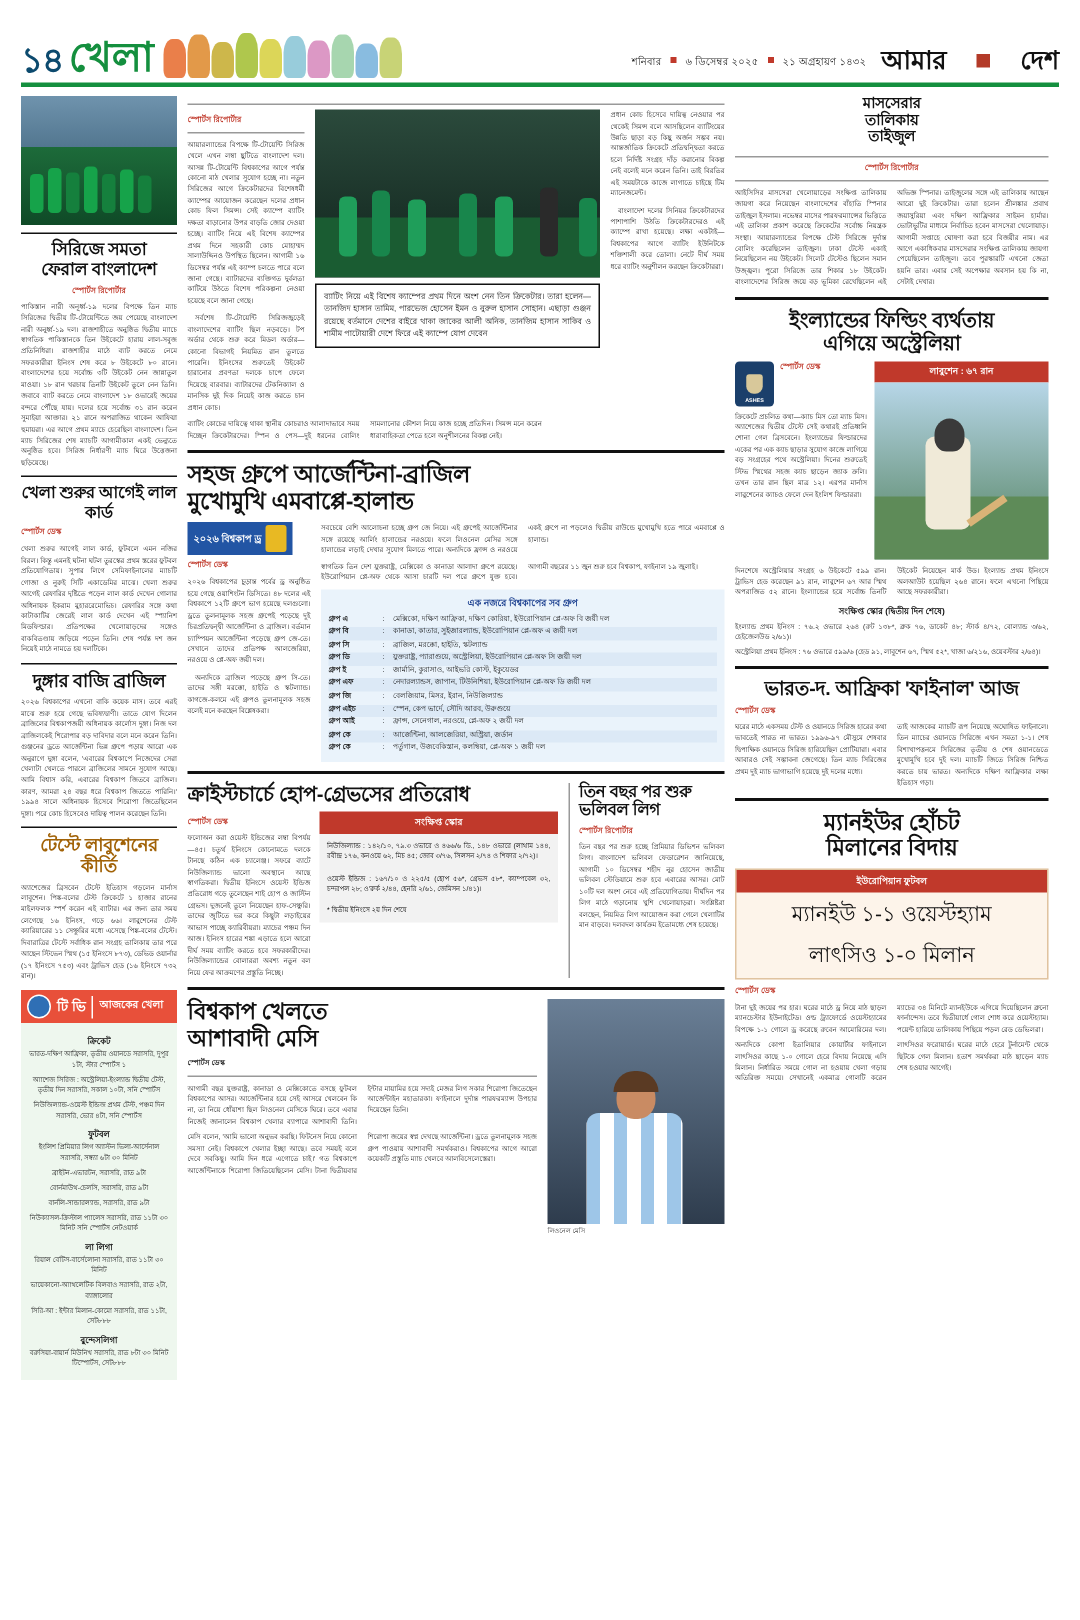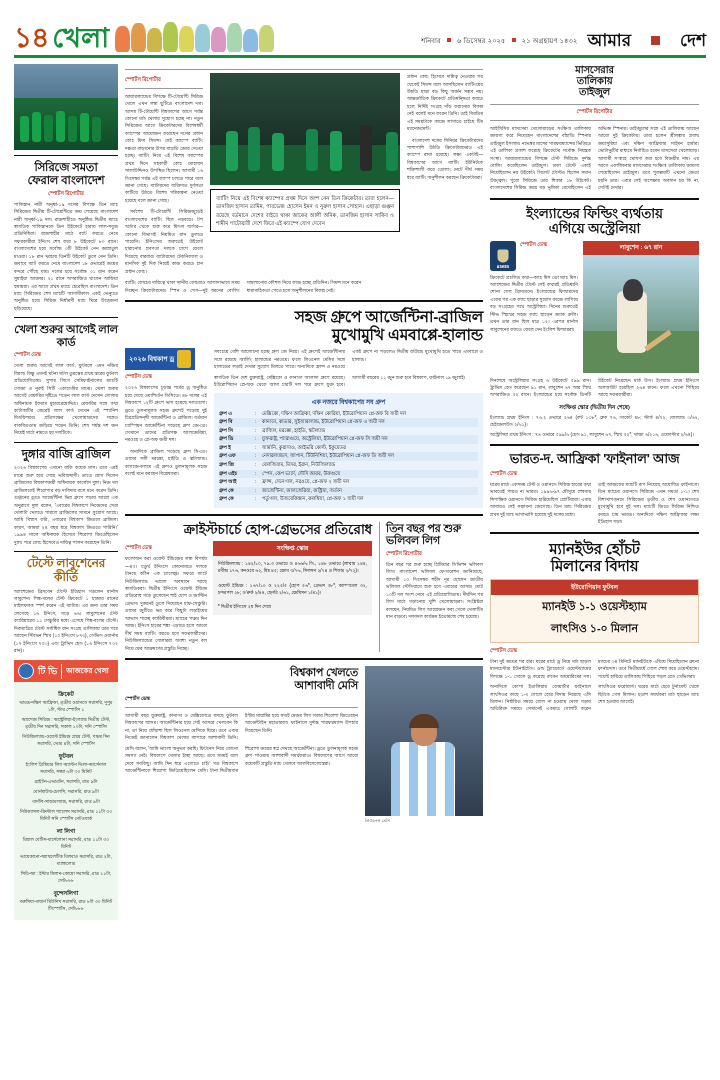--- a/index.html
+++ b/index.html
@@ -7,21 +7,21 @@
     width: 720px; height: 1080px;
     background: #ffffff;
     font-family: "Liberation Sans", "DejaVu Sans", sans-serif;
     overflow: hidden;
   }
   .page { position: relative; width: 720px; height: 1080px; background:#fff; padding: 0 14px; }
 
   
   .masthead { display:flex; align-items:flex-end; justify-content:space-between; height:52px; padding-top:12px; }
   .mh-left { display:flex; align-items:flex-end; gap:4px; }
-  .page-num { font-size:28px; font-weight:bold; color:#c2410c; letter-spacing:-1px; line-height:1; }
+  .page-num { font-size:23px; font-weight:bold; color:#0c4a6e; letter-spacing:-1px; line-height:1; }
   .khela { font-size:27px; font-weight:bold; color:#148f3e; line-height:1; }
   .athletes { display:flex; align-items:flex-end; gap:1px; height:34px; margin-left:2px; }
   .ath { width:15px; height:28px; border-radius:40% 40% 20% 20%; opacity:.92; }
   .mh-right { display:flex; align-items:center; gap:10px; padding-bottom:3px; }
   .dateline { font-size:6.6px; color:#222; letter-spacing:.2px; white-space:nowrap; }
   .dot { display:inline-block; width:4px; height:4px; background:#c0392b; margin:0 4px 1px 4px; vertical-align:middle;}
   .brand { font-size:17px; font-weight:bold; color:#111; display:flex; align-items:center; gap:20px; line-height:1;}
   .brand-sq { width:9px; height:9px; background:#b33a28; display:inline-block; }
   .rule-green { height:2.5px; background:#148f3e; margin-top:3px; }
 
@@ -37,21 +37,21 @@
 
   
   .body-text { font-size:4.6px; line-height:1.62; color:#1a1a1a; text-align:justify; hyphens:auto; }
   .byline { font-size:5.2px; font-weight:bold; color:#c0392b; margin:3px 0 3px 0; }
   .byline-b { font-size:5.2px; font-weight:bold; color:#111; margin:3px 0; }
 
   h2.hl { color:#111; font-weight:bold; line-height:1.14; letter-spacing:-.2px; }
   .hl-lead { font-size:27px; color:#b23a2e; text-align:center; line-height:1.1; letter-spacing:-.5px; font-weight:bold; }
   .hl-left { font-size:11.5px; color:#1b3f8f; text-align:center; }
   .hl-left2 { font-size:12px; color:#111; text-align:center; }
-  .hl-mid { font-size:15.5px; text-align:right; }
+  .hl-mid { font-size:15.5px; text-align:left; }
   .hl-right { font-size:10px; text-align:center; line-height:1.16; }
   .hl-sm { font-size:11px; line-height:1.2; }
 
   
   .photo { width:100%; background:#9bb7c9; position:relative; overflow:hidden; }
   .cap { font-size:4.4px; color:#333; line-height:1.5; padding-top:2px; }
 
   .caption-box { border:.8px solid #111; padding:4px 5px; font-size:5.3px; line-height:1.55; color:#111; text-align:justify; margin-top:4px; }
 
   
@@ -65,21 +65,21 @@
   .gt-k { width:36px; flex:none; font-weight:bold; }
   .gt-c { width:7px; flex:none; }
   .gt-v { flex:1; }
 
   .wc-badge { display:flex; align-items:center; gap:3px; background:#2255a4; padding:2px 4px; width:max-content; }
   .wc-badge .t { color:#fff; font-size:6.5px; font-weight:bold; }
   .trophy { width:14px; height:18px; background:#e8b923; border-radius:2px; position:relative; }
 
   .euro-box { border:1px solid #e0c3a0; background:#fdf4ea; }
   .euro-head { background:#c0392b; color:#fff; font-size:6px; font-weight:bold; text-align:center; padding:2px 0; }
-  .euro-line { font-size:11px; font-weight:bold; text-align:center; padding:3px 0; color:#111; }
+  .euro-line { font-size:14px; font-weight:normal; text-align:center; padding:3px 0; color:#111; }
 
   
   .tv-head { background:#e8503a; display:flex; align-items:center; gap:4px; padding:3px 4px; }
   .tv-globe { width:16px; height:16px; border-radius:50%; background:#2f6fb5; border:1.5px solid #fff; flex:none; }
   .tv-tv { color:#fff; font-size:9px; font-weight:bold; }
   .tv-sep { width:1px; height:15px; background:#fff; }
   .tv-today { color:#fff; font-size:7px; font-weight:bold; text-align:center; line-height:1.15; }
   .tv-body { background:#eef7ee; padding:4px 5px; }
   .tv-sport { text-align:center; font-size:5.6px; font-weight:bold; color:#111; margin:4px 0 1px; }
   .tv-item { text-align:center; font-size:4.5px; line-height:1.55; color:#222; margin-bottom:3px; }
@@ -358,21 +358,21 @@
           </h2>
           <div class="byline">স্পোর্টস রিপোর্টার</div>
           <div class="body-text">তিন বছর পর শুরু হচ্ছে প্রিমিয়ার ডিভিশন ভলিবল লিগ। বাংলাদেশ ভলিবল ফেডারেশন জানিয়েছে, আগামী ১০ ডিসেম্বর শহীদ নূর হোসেন জাতীয় ভলিবল স্টেডিয়ামে শুরু হবে এবারের আসর। মোট ১০টি দল অংশ নেবে এই প্রতিযোগিতায়। দীর্ঘদিন পর লিগ মাঠে গড়ানোয় খুশি খেলোয়াড়রা। সংশ্লিষ্টরা বলছেন, নিয়মিত লিগ আয়োজন করা গেলে খেলাটির মান বাড়বে। দলবদল কার্যক্রম ইতোমধ্যে শেষ হয়েছে।</div>
         </div>
       </div>
 
       <div class="hr-thick"></div>
 
       <div style="display:flex;gap:7px">
         <div style="flex:1">
-          <h2 class="hl" style="font-size:11px;line-height:1.2;text-align:right">
+          <h2 class="hl" style="font-size:15px;line-height:1.2;text-align:left">
             <span>বিশ্বকাপ খেলতে</span><br>
             <span>আশাবাদী মেসি</span>
           </h2>
           <div class="byline-b" style="font-size:4.8px">স্পোর্টস ডেস্ক</div>
           <div class="hr-thin"></div>
           <div class="body-text" style="column-count:2;column-gap:7px">আগামী বছর যুক্তরাষ্ট্র, কানাডা ও মেক্সিকোতে বসছে ফুটবল বিশ্বকাপের আসর। আর্জেন্টিনার হয়ে সেই আসরে খেলবেন কি না, তা নিয়ে ধোঁয়াশা ছিল লিওনেল মেসিকে ঘিরে। তবে এবার নিজেই জানালেন বিশ্বকাপ খেলার ব্যাপারে আশাবাদী তিনি। ইন্টার মায়ামির হয়ে সদ্যই মেজর লিগ সকার শিরোপা জিতেছেন আর্জেন্টাইন মহাতারকা। ফাইনালে দুর্দান্ত পারফরম্যান্স উপহার দিয়েছেন তিনি।</div>
           <div class="body-text" style="column-count:2;column-gap:7px;margin-top:3px">মেসি বলেন, 'আমি ভালো অনুভব করছি। ফিটনেস নিয়ে কোনো সমস্যা নেই। বিশ্বকাপে খেলার ইচ্ছা আছে। তবে সময়ই বলে দেবে সবকিছু। আমি দিন ধরে এগোতে চাই।' গত বিশ্বকাপে আর্জেন্টিনাকে শিরোপা জিতিয়েছিলেন মেসি। টানা দ্বিতীয়বার শিরোপা জয়ের স্বপ্ন দেখছে আর্জেন্টিনা। ড্রতে তুলনামূলক সহজ গ্রুপ পাওয়ায় আশাবাদী সমর্থকরাও। বিশ্বকাপের আগে আরো কয়েকটি প্রস্তুতি ম্যাচ খেলবে আলবিসেলেস্তেরা।</div>
         </div>
         <div style="width:118px;flex:none">
           <div class="photo" style="height:150px;background:linear-gradient(#6a7f96,#2e3c4d)">

